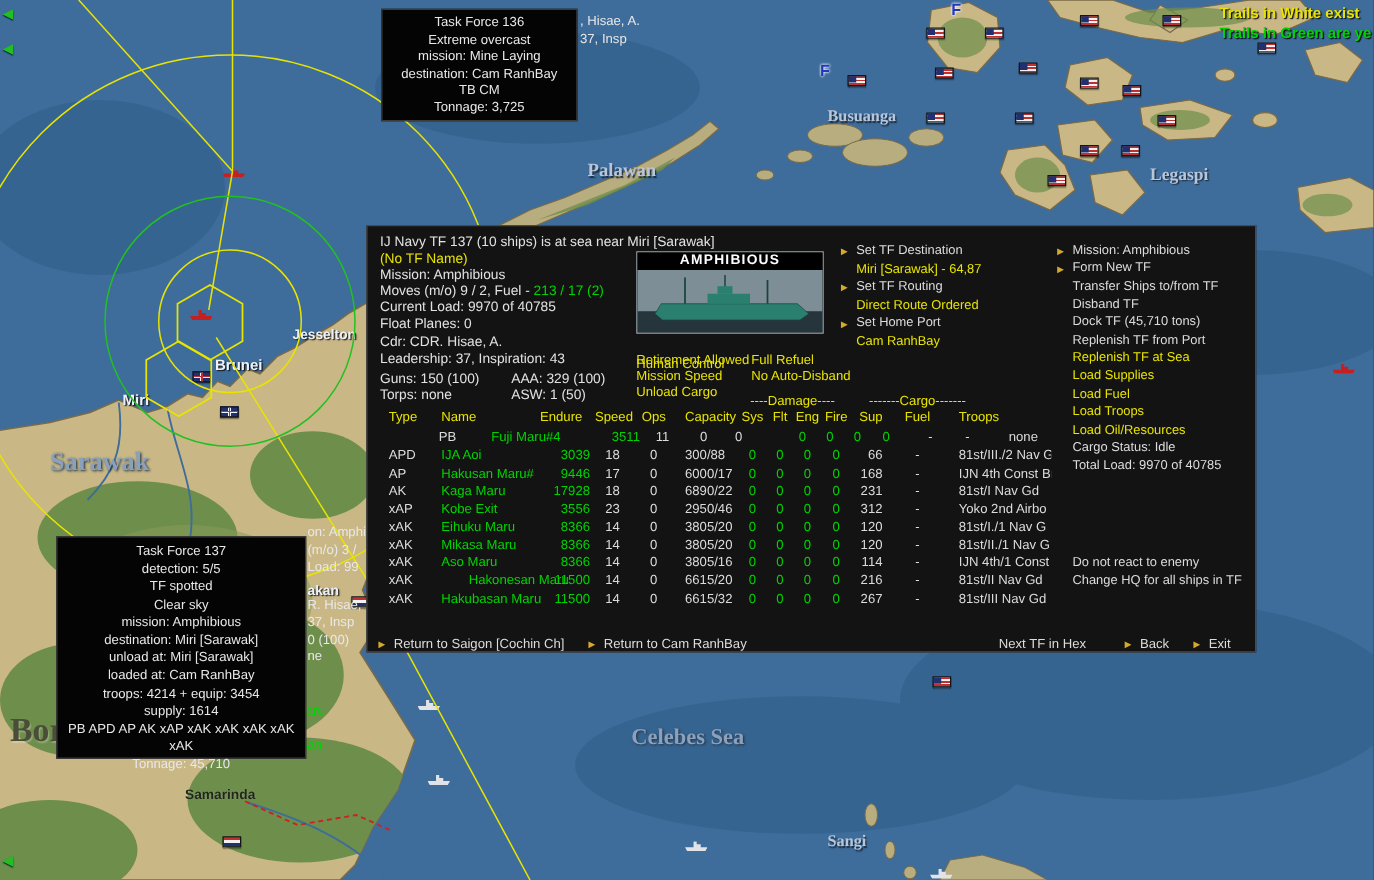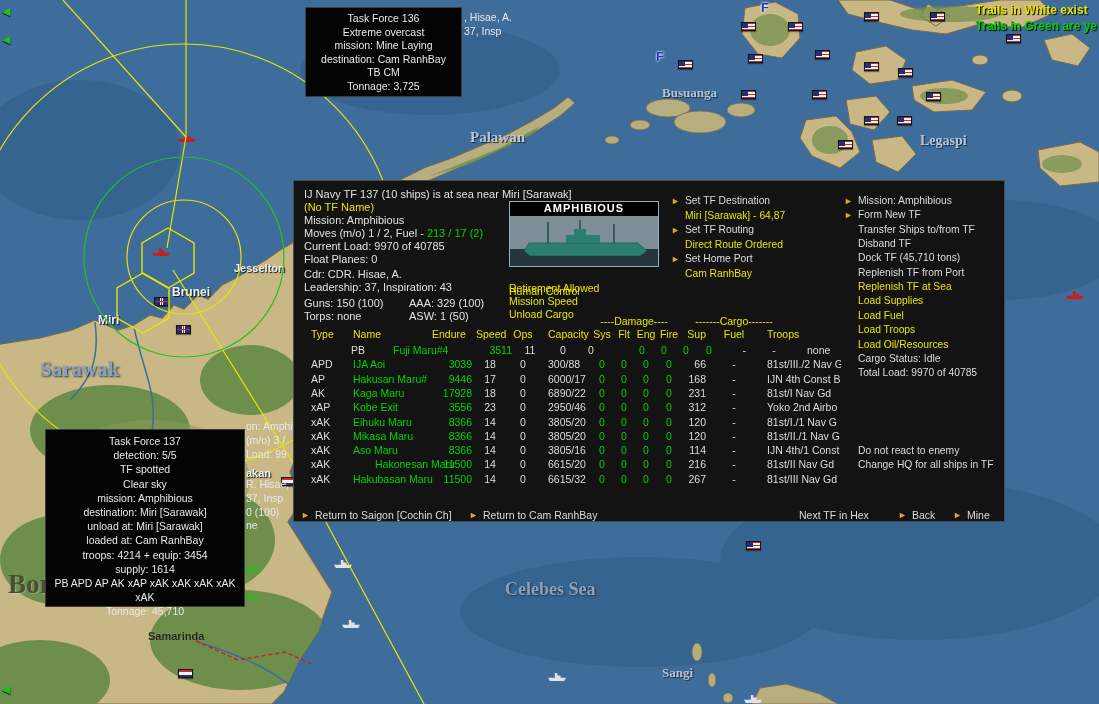--- a/index.html
+++ b/index.html
@@ -262,21 +262,21 @@
       <div class="tt-line">troops: 4214 + equip: 3454</div>
       <div class="tt-line">supply: 1614</div>
       <div class="tt-line">PB APD AP AK xAP xAK xAK xAK xAK xAK</div>
       <div class="tt-line">Tonnage: 45,710</div>
     </div>
 
   <div class="panel">
     <div class="p-line" style="top:7px">IJ Navy TF 137 (10 ships) is at sea near Miri [Sarawak]</div>
     <div class="p-line yellow" style="top:20px">(No TF Name)</div>
     <div class="p-line" style="top:33px">Mission: Amphibious</div>
-    <div class="p-line" style="top:46px"><span>Moves (m/o)  1 / 2, Fuel - </span><span class="green">213 / 17 (2)</span></div>
+    <div class="p-line" style="top:46px"><span>Moves (m/o)  9 / 2, Fuel - </span><span class="green">213 / 17 (2)</span></div>
     <div class="p-line" style="top:59px">Current Load:  9970 of 40785</div>
     <div class="p-line" style="top:72px">Float Planes: 0</div>
     <div class="p-line" style="top:87px">Cdr: CDR. Hisae, A.</div>
     <div class="p-line" style="top:100px">Leadership: 37, Inspiration: 43</div>
     <div class="p-line" style="top:116px">Guns: 150 (100)</div>
     <div class="p-line" style="top:116px;left:115px">AAA: 329 (100)</div>
     <div class="p-line" style="top:129px">Torps: none</div>
     <div class="p-line" style="top:129px;left:115px">ASW: 1 (50)</div>
 
     <div class="ship-img">
@@ -291,20 +291,24 @@
         <line x1="104" y1="27" x2="104" y2="8" stroke="#17453c" stroke-width="1.4"></line>
         <line x1="70" y1="13" x2="70" y2="4" stroke="#17453c" stroke-width="1.2"></line>
       </svg>
     </div>
 
     <div id="toggles-left" style="left:215px;top:88px;width:92px;height:52px">
         <div class="toggle" style="top: 0px; margin-top: 16px;">Human Control</div>
         <div class="toggle" style="top: 13px;">Retirement Allowed</div>
         <div class="toggle" style="top: 26px;">Mission Speed</div>
         <div class="toggle" style="top: 39px;">Unload Cargo</div>
+      </div>
+    <div id="toggles-right" style="left:307px;top:88px;width:92px;height:52px">
+        <div class="toggle" style="top: 13px;">Full Refuel</div>
+        <div class="toggle" style="top: 26px;">No Auto-Disband</div>
       </div>
 
     <div id="dest-menu" class="menu-col">
         <div class="menu-row" style="top: 0px;"><span class="arrow">►</span><span class="mlabel">Set TF Destination</span></div>
         <div class="menu-row yellow" style="top: 15px;"><span class="mlabel">Miri [Sarawak] - 64,87</span></div>
         <div class="menu-row" style="top: 29px;"><span class="arrow">►</span><span class="mlabel">Set TF Routing</span></div>
         <div class="menu-row yellow" style="top: 44px;"><span class="mlabel">Direct Route Ordered</span></div>
         <div class="menu-row" style="top: 58px;"><span class="arrow">►</span><span class="mlabel">Set Home Port</span></div>
         <div class="menu-row yellow" style="top: 73px;"><span class="mlabel">Cam RanhBay</span></div>
       </div>
@@ -495,15 +499,15 @@
           <span class="t-cell c-white" style="left: 388px; width: 24px; text-align: right;">267</span>
           <span class="t-cell c-white" style="left: 428px; width: 24px; text-align: center;">-</span>
           <span class="t-cell c-white" style="left: 473px; width: 74px; overflow: hidden; text-align: left;">81st/III Nav Gd</span>
         </div>
       </div>
 
     <div class="footer-btn" style="left:7px"><span class="arrow">►</span><span>Return to Saigon [Cochin Ch]</span></div>
     <div class="footer-btn" style="left:175px"><span class="arrow">►</span><span>Return to Cam RanhBay</span></div>
     <div class="footer-label" style="left:505px">Next TF in Hex</div>
     <div class="footer-btn" style="left:604px"><span class="arrow">►</span><span>Back</span></div>
-    <div class="footer-btn" style="left:659px"><span class="arrow">►</span><span>Mine</span></div>
+    <div class="footer-btn" style="left:659px"><span class="arrow">►</span><span>Exit</span></div>
   </div>
 </div>
 
 </body></html>

